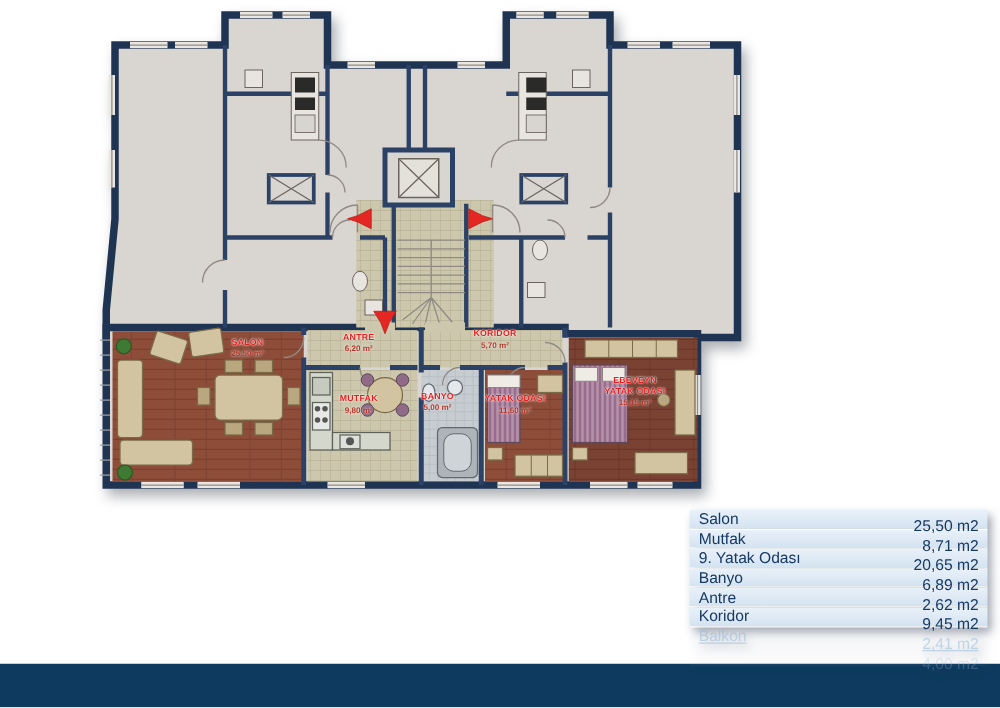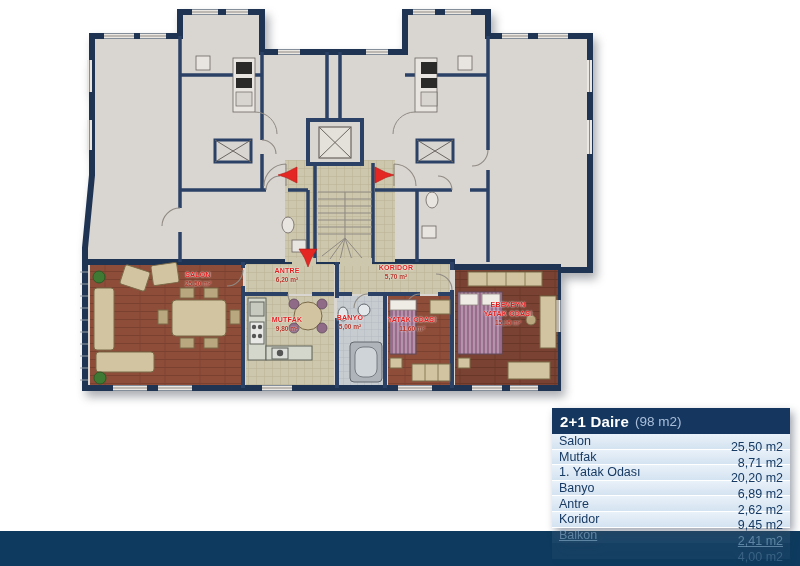--- a/index.html
+++ b/index.html
@@ -281,35 +281,31 @@
   </div>
   <div class="room-label" style="left:464px;top:300px;width:88px;">
     <span class="rname">EBEVEYN</span>
     <span class="rname">YATAK ODASI</span>
     <span class="rarea">15,15 m²</span>
   </div>
 
   <div class="bottom-bar"></div>
 
   <div class="legend">
-    <div class="legend-header">
-      <span class="legend-title">2+1 Daire</span>
-      <span class="legend-subtitle">(98 m2)</span>
-    </div>
     <div class="legend-row">
       <span class="lbl">Salon</span>
       <span class="val">25,50 m2</span>
     </div>
     <div class="legend-row">
       <span class="lbl">Mutfak</span>
       <span class="val">8,71 m2</span>
     </div>
     <div class="legend-row">
-      <span class="lbl">1. Yatak Odası</span>
-      <span class="val">20,20 m2</span>
+      <span class="lbl">9. Yatak Odası</span>
+      <span class="val">20,65 m2</span>
     </div>
     <div class="legend-row">
       <span class="lbl">Banyo</span>
       <span class="val">6,89 m2</span>
     </div>
     <div class="legend-row">
       <span class="lbl">Antre</span>
       <span class="val">2,62 m2</span>
     </div>
     <div class="legend-row">

